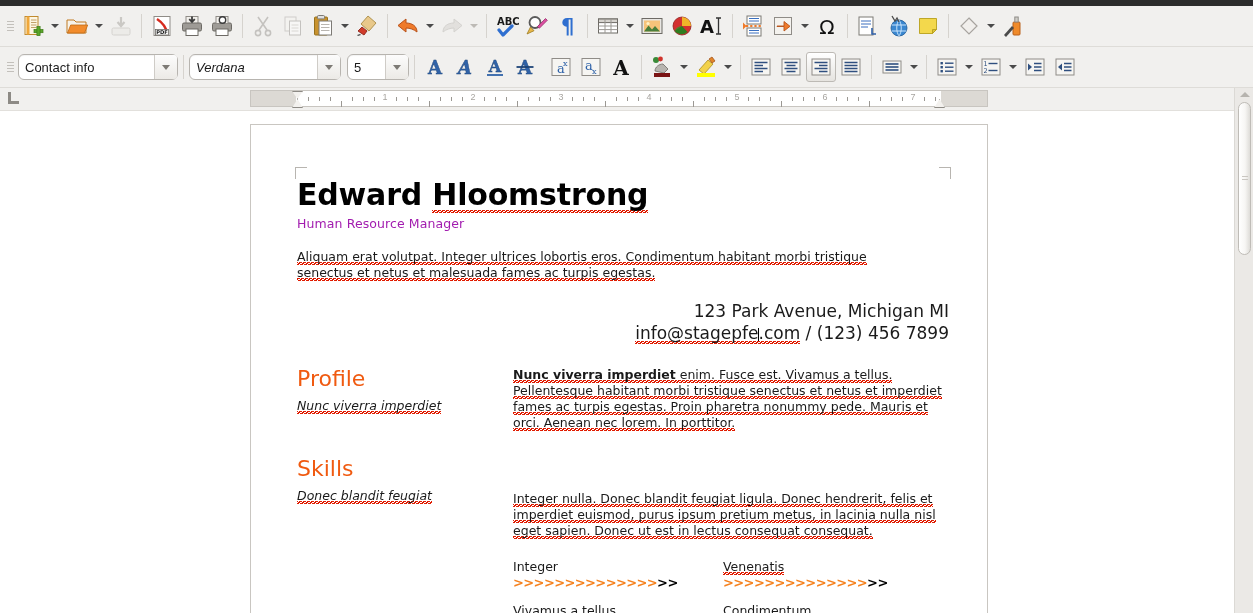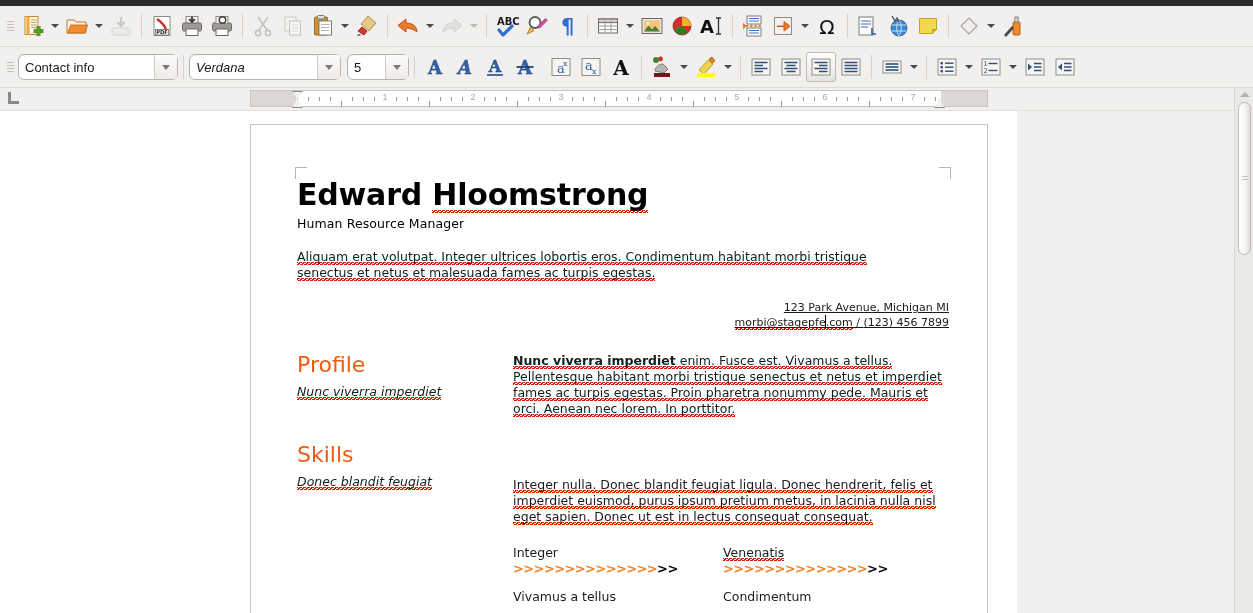--- a/index.html
+++ b/index.html
@@ -219,21 +219,21 @@
     background: #f3f1ee;
     border: 1px solid #8d8a85;
     clip-path: polygon(50% 0, 100% 100%, 0 100%);
     box-sizing: border-box;
   }
 
   
   .workspace {
     position: absolute;
     top: 111px; left: 0;
-    width: 1017px; height: 502px;
+    width: 1253px; height: 502px;
     background: #ffffff;
     overflow: hidden;
   }
   .page {
     position: absolute;
     left: 250px; top: 13px;
     width: 738px;
     height: 560px;
     background: #ffffff;
     border: 1px solid #c9c6c1;
@@ -276,40 +276,39 @@
     font-size: 30px;
     font-weight: bold;
     color: #000000;
     letter-spacing: -0.2px;
     line-height: 1.18;
     margin: 0;
   }
   .doc-subtitle {
     font-family: "DejaVu Sans", sans-serif;
     font-size: 12.5px;
-    color: #000000;
+    color: #a21caf;
     margin: 4px 0 0 0;
     letter-spacing: 0.1px;
   }
   .doc-intro {
     font-family: "DejaVu Sans", sans-serif;
     font-size: 12.5px;
     color: #1a1a1a;
     line-height: 1.28;
     margin: 18px 0 0 0;
     width: 600px;
   }
   .doc-contact {
     font-family: "DejaVu Sans", sans-serif;
-    font-size: 11px;
+    font-size: 17px;
     color: #1a1a1a;
     line-height: 1.28;
     text-align: right;
     margin: 20px 0 0 0;
-    text-decoration: underline;
   }
   .caret-bar {
     display: inline-block;
     width: 1px;
     height: 13px;
     background: #000;
     vertical-align: -2px;
     margin: 0 -0.5px;
   }
 
@@ -991,21 +990,21 @@
         <h1 class="doc-name">
           <span>Edward </span><span class="spell">Hloomstrong</span>
         </h1>
 
         <p class="doc-subtitle">Human Resource Manager</p>
 
         <p class="doc-intro"><span class="spell">Aliquam erat volutpat. Integer ultrices lobortis eros. Condimentum habitant morbi tristique senectus et netus et malesuada fames ac turpis egestas.</span></p>
 
         <p class="doc-contact">
           <span>123 Park Avenue, Michigan MI</span><br>
-          <span class="spell">morbi@stagepfe</span><span class="caret-bar"></span><span class="spell">.com</span><span> / </span><span>(123) 456 7899</span>
+          <span class="spell">info@stagepfe</span><span class="caret-bar"></span><span class="spell">.com</span><span> / </span><span>(123) 456 7899</span>
         </p>
 
         <div class="sec">
           <div class="sec-left">
             <h2 class="sec-h">Profile</h2>
             <p class="sec-sub"><span class="spell">Nunc viverra imperdiet</span></p>
           </div>
           <div class="sec-right">
             <p class="sec-body"><b class="spell">Nunc viverra imperdiet</b><span class="spell"> enim. Fusce est. Vivamus a tellus. Pellentesque habitant morbi tristique senectus et netus et imperdiet fames ac turpis egestas. Proin pharetra nonummy pede. Mauris et orci. Aenean nec lorem. In porttitor.</span></p>
           </div>

